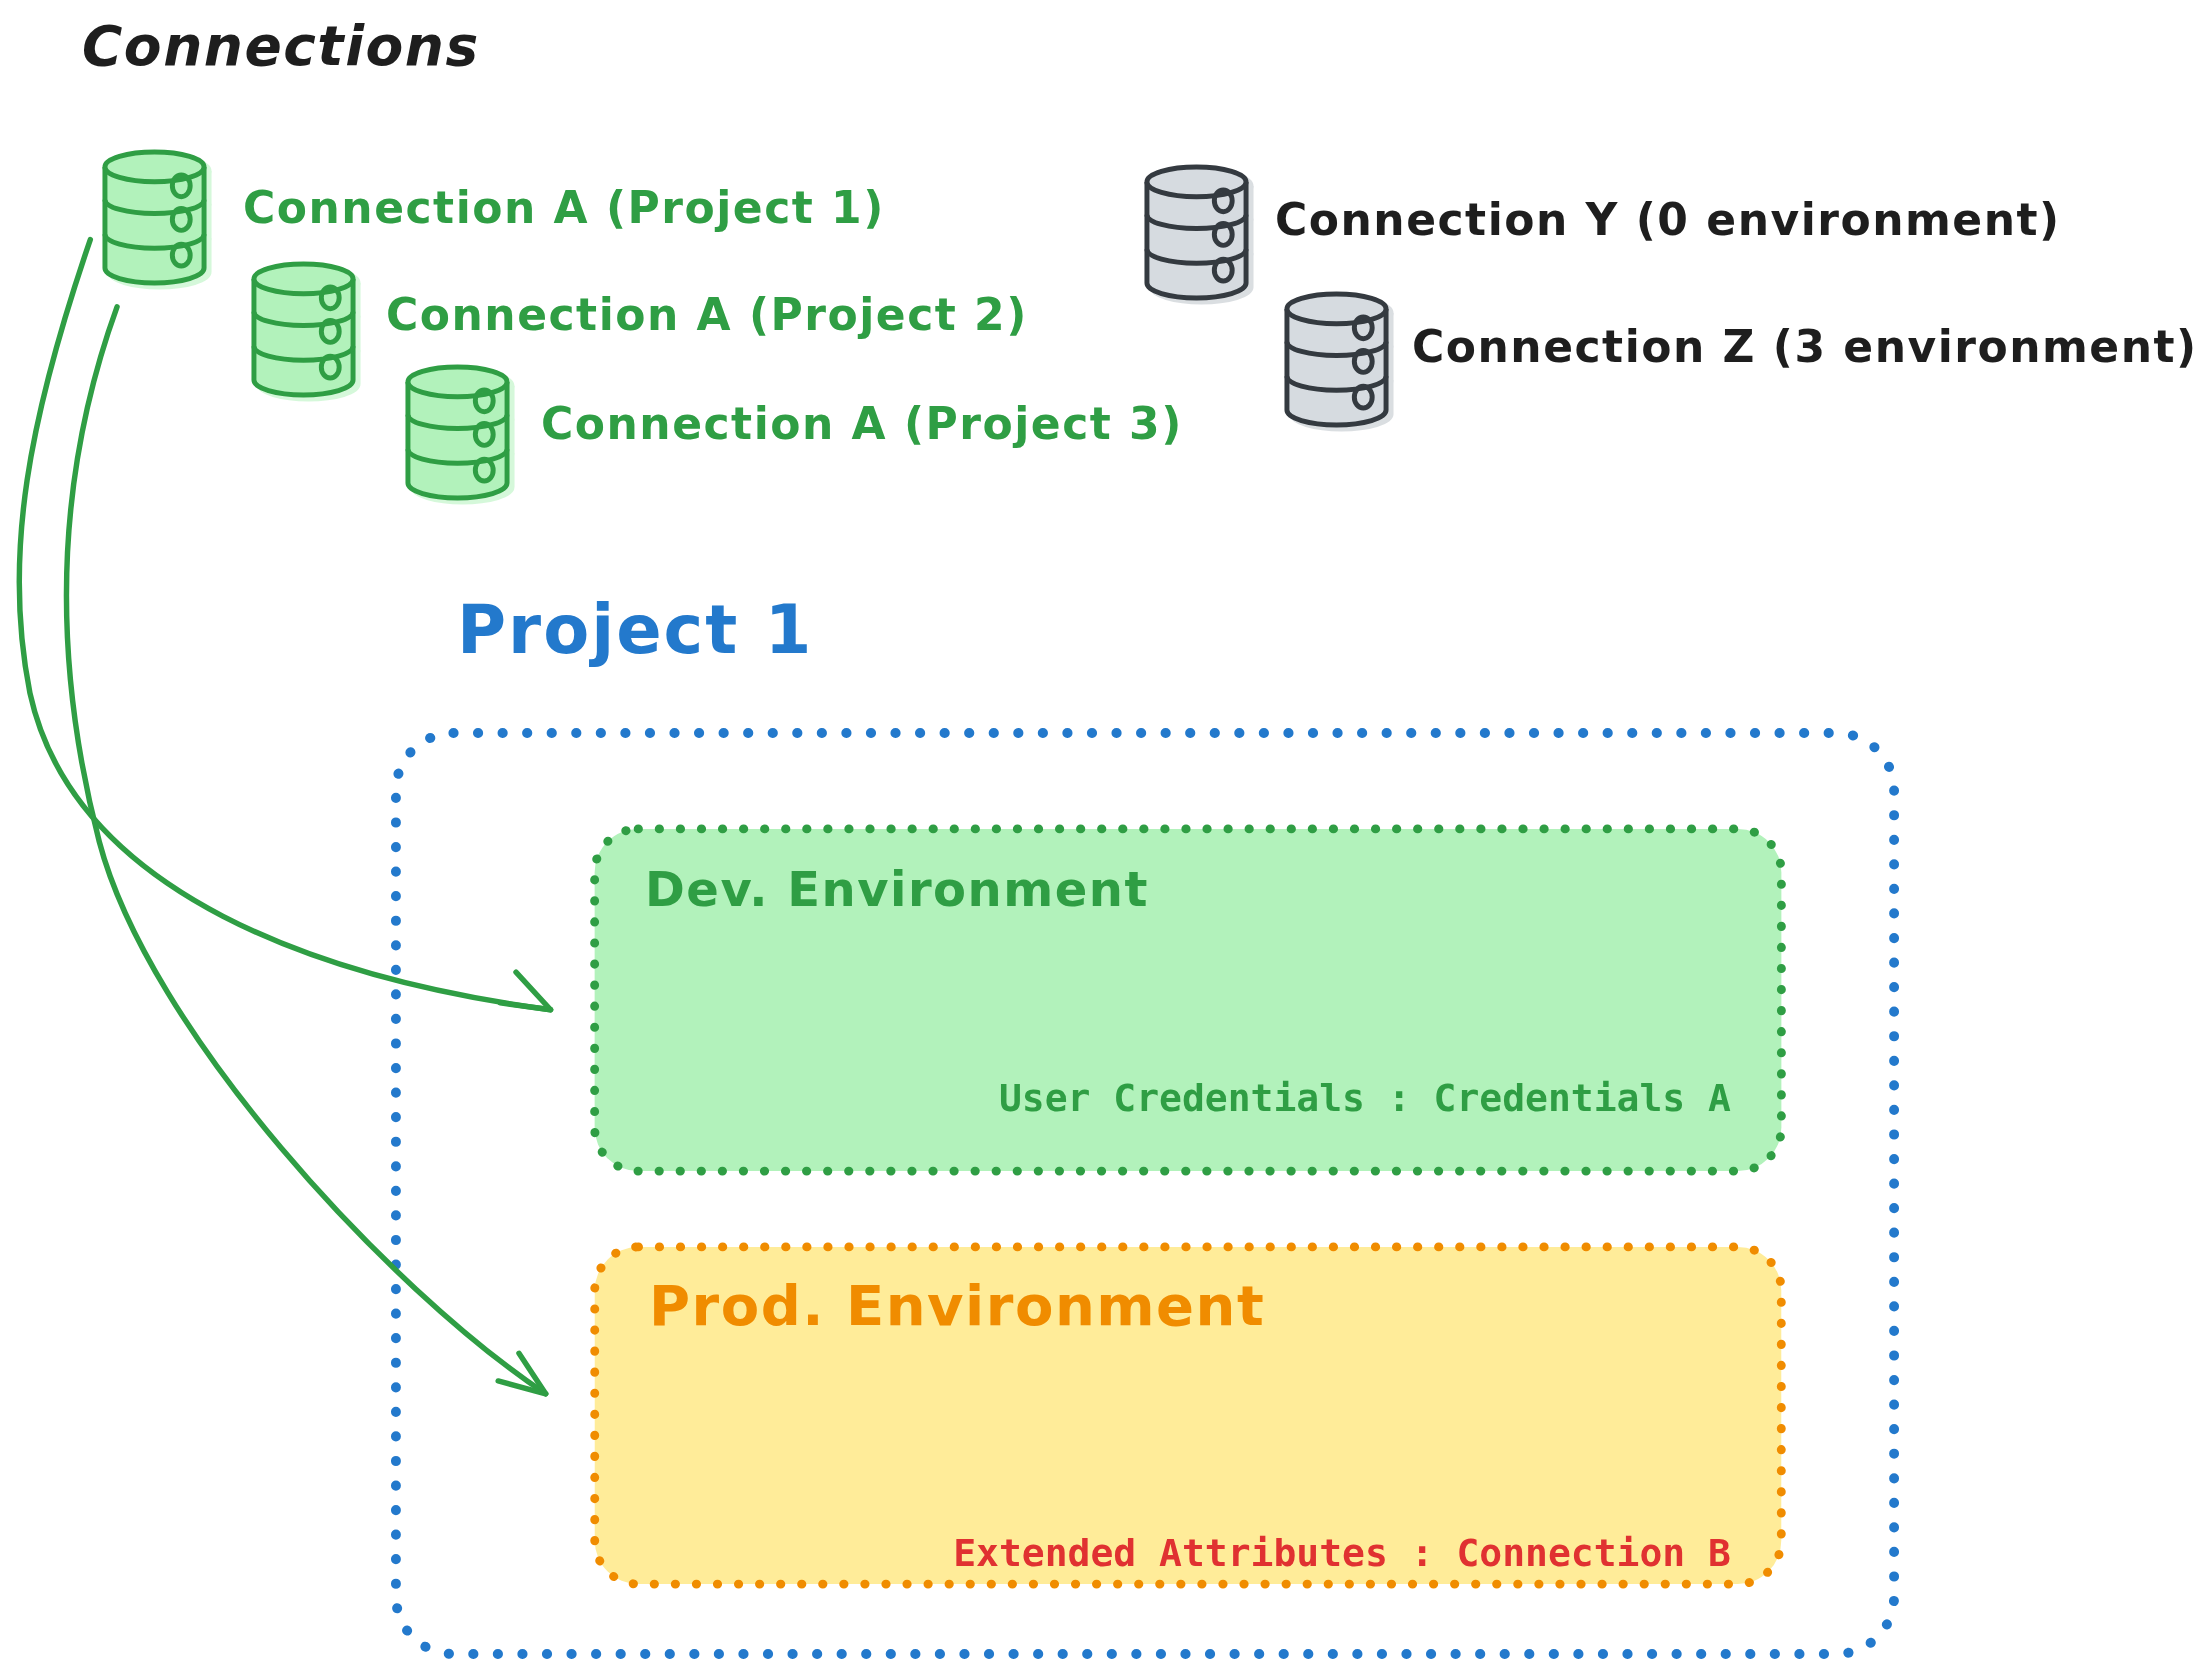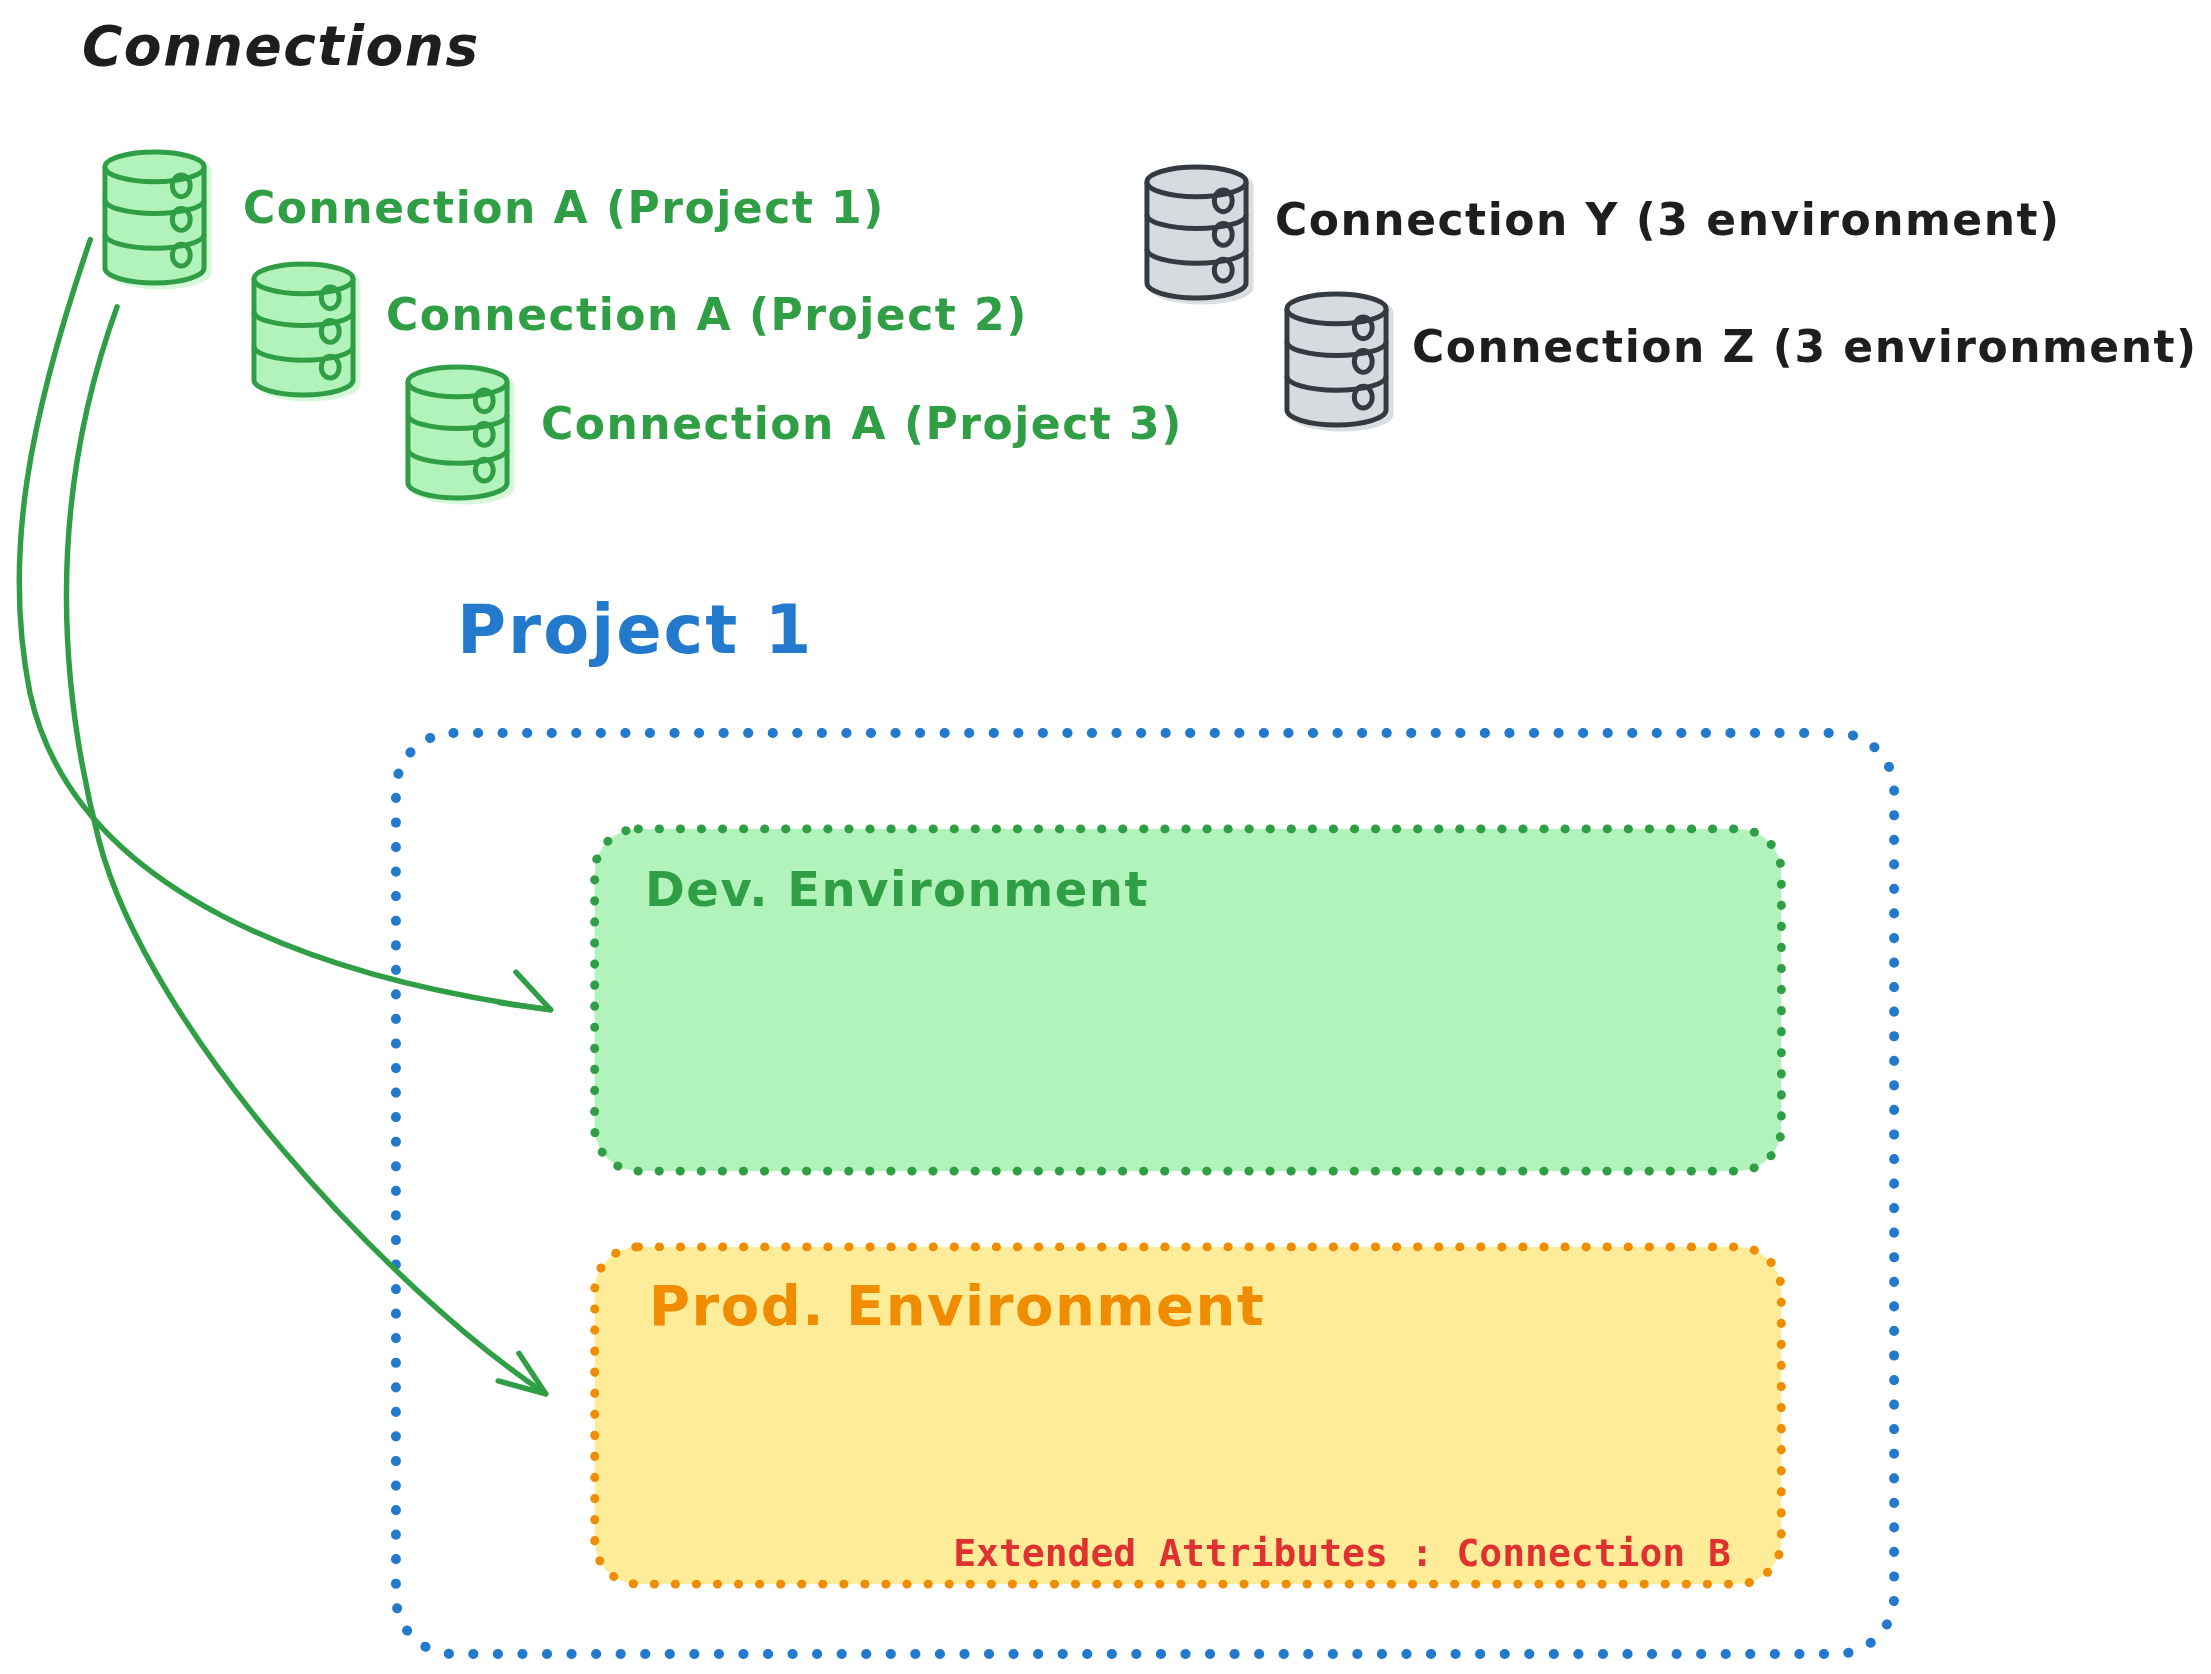--- a/index.html
+++ b/index.html
@@ -59,37 +59,38 @@
   <div class="abs hand green-label" style="left:386px;top:291px;">Connection A (Project 2)</div>
 
   <svg class="abs db green" style="left:402px;top:362px;" width="111" height="141" viewBox="0 0 112 142">
       <use href="#db-shape"></use>
     </svg>
   <div class="abs hand green-label" style="left:541px;top:400px;">Connection A (Project 3)</div>
 
   <svg class="abs db gray" style="left:1141px;top:162px;" width="111" height="141" viewBox="0 0 112 142">
       <use href="#db-shape"></use>
     </svg>
-  <div class="abs hand ink-label" style="left:1275px;top:196px;">Connection Y (3 environment)</div>
+  <div class="abs hand ink-label" style="left:1275px;top:196px;">Connection Y (0 environment)</div>
 
   <svg class="abs db gray" style="left:1281px;top:289px;" width="111" height="141" viewBox="0 0 112 142">
       <use href="#db-shape"></use>
     </svg>
   <div class="abs hand ink-label" style="left:1412px;top:323px;">Connection Z (3 environment)</div>
 
   <div class="abs hand project-title" style="left:457px;top:594px;">Project 1</div>
 
   <svg class="abs" style="left:389px;top:726px;" width="1515" height="937" viewBox="0 0 1530 946">
     <rect x="7" y="7" width="1513" height="930" rx="58" ry="58" fill="none" stroke="#2379cc" stroke-width="10" stroke-dasharray="0.3 24.5" stroke-linecap="round"></rect>
   </svg>
 
   <svg class="abs" style="left:587px;top:822px;" width="1204" height="358" viewBox="0 0 1216 362">
     <rect x="7" y="7" width="1200" height="346" rx="44" ry="44" fill="#b2f2bb" stroke="#2f9e44" stroke-width="9" stroke-dasharray="0.3 21" stroke-linecap="round"></rect>
   </svg>
   <div class="abs hand env-title-dev" style="left:645px;top:863px;">Dev. Environment</div>
+  <div class="abs mono map-dev" style="left:741px;top:1073px;">User Credentials : Credentials A</div>
 
   <svg class="abs" style="left:587px;top:1240px;" width="1204" height="353" viewBox="0 0 1216 357">
     <rect x="7" y="7" width="1200" height="341" rx="44" ry="44" fill="#ffec99" stroke="#f08c00" stroke-width="9" stroke-dasharray="0.3 21" stroke-linecap="round"></rect>
   </svg>
   <div class="abs hand env-title-prod" style="left:649px;top:1275px;">Prod. Environment</div>
   <div class="abs mono map-prod" style="left:741px;top:1426px;">
     <div>Extended Attributes : Connection B</div>
     
   </div>
 

